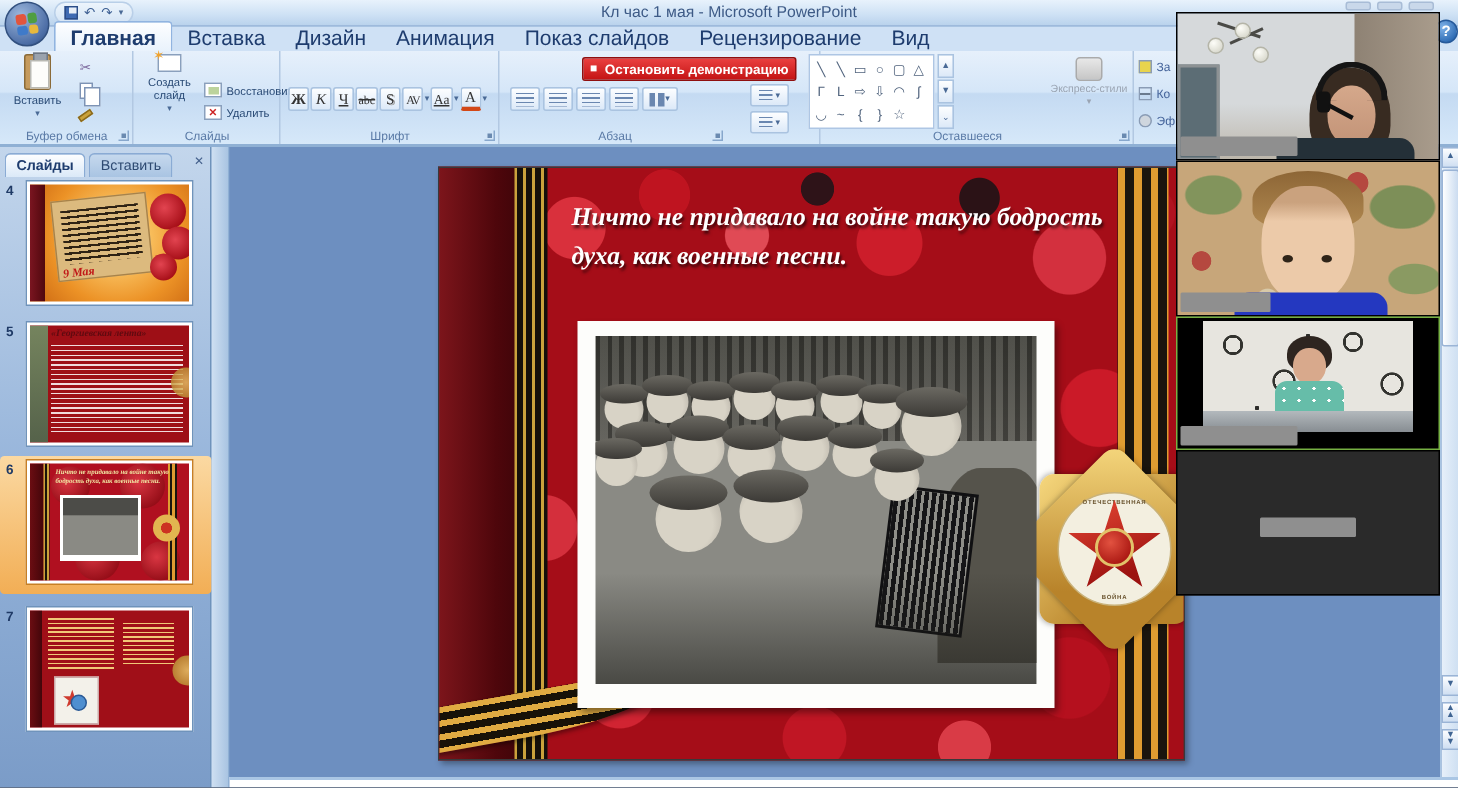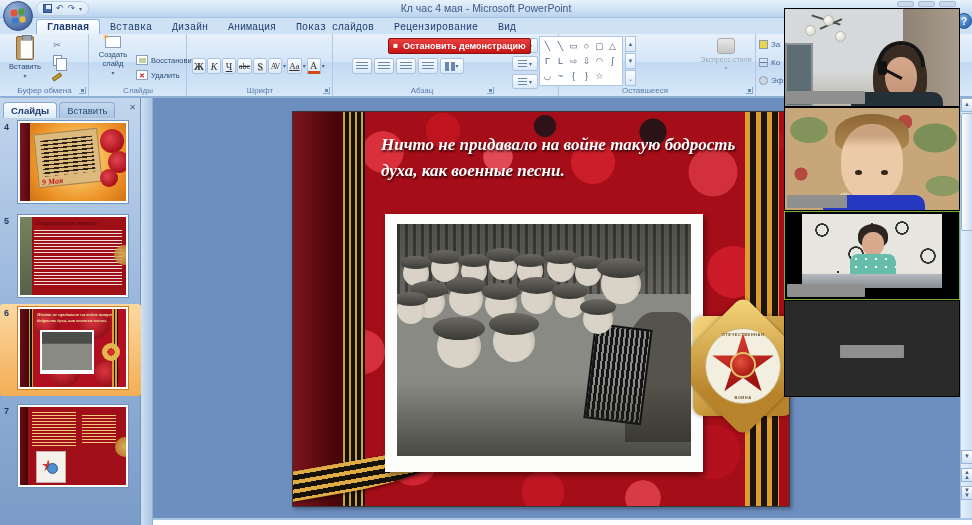--- a/index.html
+++ b/index.html
@@ -23,33 +23,33 @@
   .qat .qic { font-size:9px; color:#3c5e92; line-height:1; }
   .qat .floppy { width:9px; height:9px; background:#3f6ab2; border:1px solid #2c4d87; position:relative; }
   .qat .floppy::after { content:""; position:absolute; left:2px; top:0; width:5px; height:4px; background:#e8eef6; }
   .win-title { position:absolute; left:0; right:0; top:2px; text-align:center; font-size:10.5px; color:#3d5a86; }
   .wincontrols { position:absolute; right:16px; top:1px; display:flex; gap:4px; z-index:2; }
   .wincontrols i { width:17px; height:6px; border-radius:2px; background:#c9d8ea; border:1px solid #a8bcd6; }
 
   
   .tabrow { position:absolute; left:0; top:18px; width:972px; height:16px; background:#cfe1f5;
     display:flex; align-items:flex-end; padding-left:36px; }
-  .rtab { font-size:10px; color:#1e3c6e; padding:2px 10px 1px; border-radius:3px 3px 0 0; cursor:default;font-family:Liberation Mono, monospace; }
+  .rtab { font-size:14px; color:#1e3c6e; padding:2px 10px 1px; border-radius:3px 3px 0 0; cursor:default; }
   .rtab.active { background:linear-gradient(#fdfeff,#e9f2fc); border:1px solid #91b4e0; border-bottom:none; font-weight:bold; }
 
   
   .ribbon { position:absolute; left:0; top:34px; width:972px; height:64px;
     background:linear-gradient(#e6f0fb,#d5e6f8 44%,#c4daf2 46%,#d6e8f9);
     border-bottom:2px solid #8fb0d4; }
   .group { position:absolute; top:0; height:62px; border-right:1px solid #b2c8e2; }
   .glabel { position:absolute; bottom:1px; left:0; right:0; text-align:center; font-size:8px; color:#5a7aa6; }
   .dl { position:absolute; right:2px; bottom:2px; width:7px; height:7px; border:1px solid #87a7cc; border-top:none; border-left:none; }
   .dl::after { content:""; position:absolute; right:1px; bottom:1px; width:3px; height:3px; background:#6a8ab0; }
   .g-clip{left:1px;width:88px;} .g-slides{left:90px;width:97px;} .g-font{left:188px;width:145px;}
-  .g-para{left:346px;width:213px;} .g-draw{left:535px;width:221px;} .g-fill{left:757px;width:60px;border-right:none;}
+  .g-para{left:334px;width:213px;} .g-draw{left:535px;width:221px;} .g-fill{left:757px;width:60px;border-right:none;}
 
   .bigbtn { position:absolute; display:flex; flex-direction:column; align-items:center; gap:2px;
     font-size:7.5px; color:#294a75; text-align:center; }
   .paste-ic { width:18px; height:24px; background:#c59a5d; border:1px solid #8a6a38; border-radius:2px; position:relative; }
   .paste-ic::before { content:""; position:absolute; left:5px; top:-2px; width:8px; height:4px; background:#9aa2ad; border:1px solid #6d7683; }
   .paste-ic::after { content:""; position:absolute; left:3px; top:3px; width:11px; height:17px; background:#fdfdfb; border:1px solid #b9b9b3; }
   .mini-col { position:absolute; display:flex; flex-direction:column; gap:3px; }
   .mini-ic { width:16px; height:13px; display:flex; align-items:center; justify-content:center; font-size:9px; color:#7d6a9e; }
   .copy-ic { width:9px; height:11px; background:#fff; border:1px solid #7d93b5; position:relative; }
   .copy-ic::after{ content:""; position:absolute; left:2px; top:2px; width:9px; height:11px; background:#fff; border:1px solid #7d93b5; }
@@ -312,21 +312,21 @@
 
 <div class="screen">
 
   <div class="titlebar">
     <div class="qat">
       <span class="floppy"></span>
       <span class="qic">↶</span>
       <span class="qic">↷</span>
       <span class="dd">▾</span>
     </div>
-    <div class="win-title">Кл час 4 мая - Microsoft PowerPoint</div>
+    <div class="win-title">Кл час 1 мая - Microsoft PowerPoint</div>
     <div class="wincontrols">
       <i></i>
       <i></i>
       <i></i>
     </div>
   </div>
   <div class="office-btn">
     <span class="office-logo">
         <i></i>
         <i></i>

